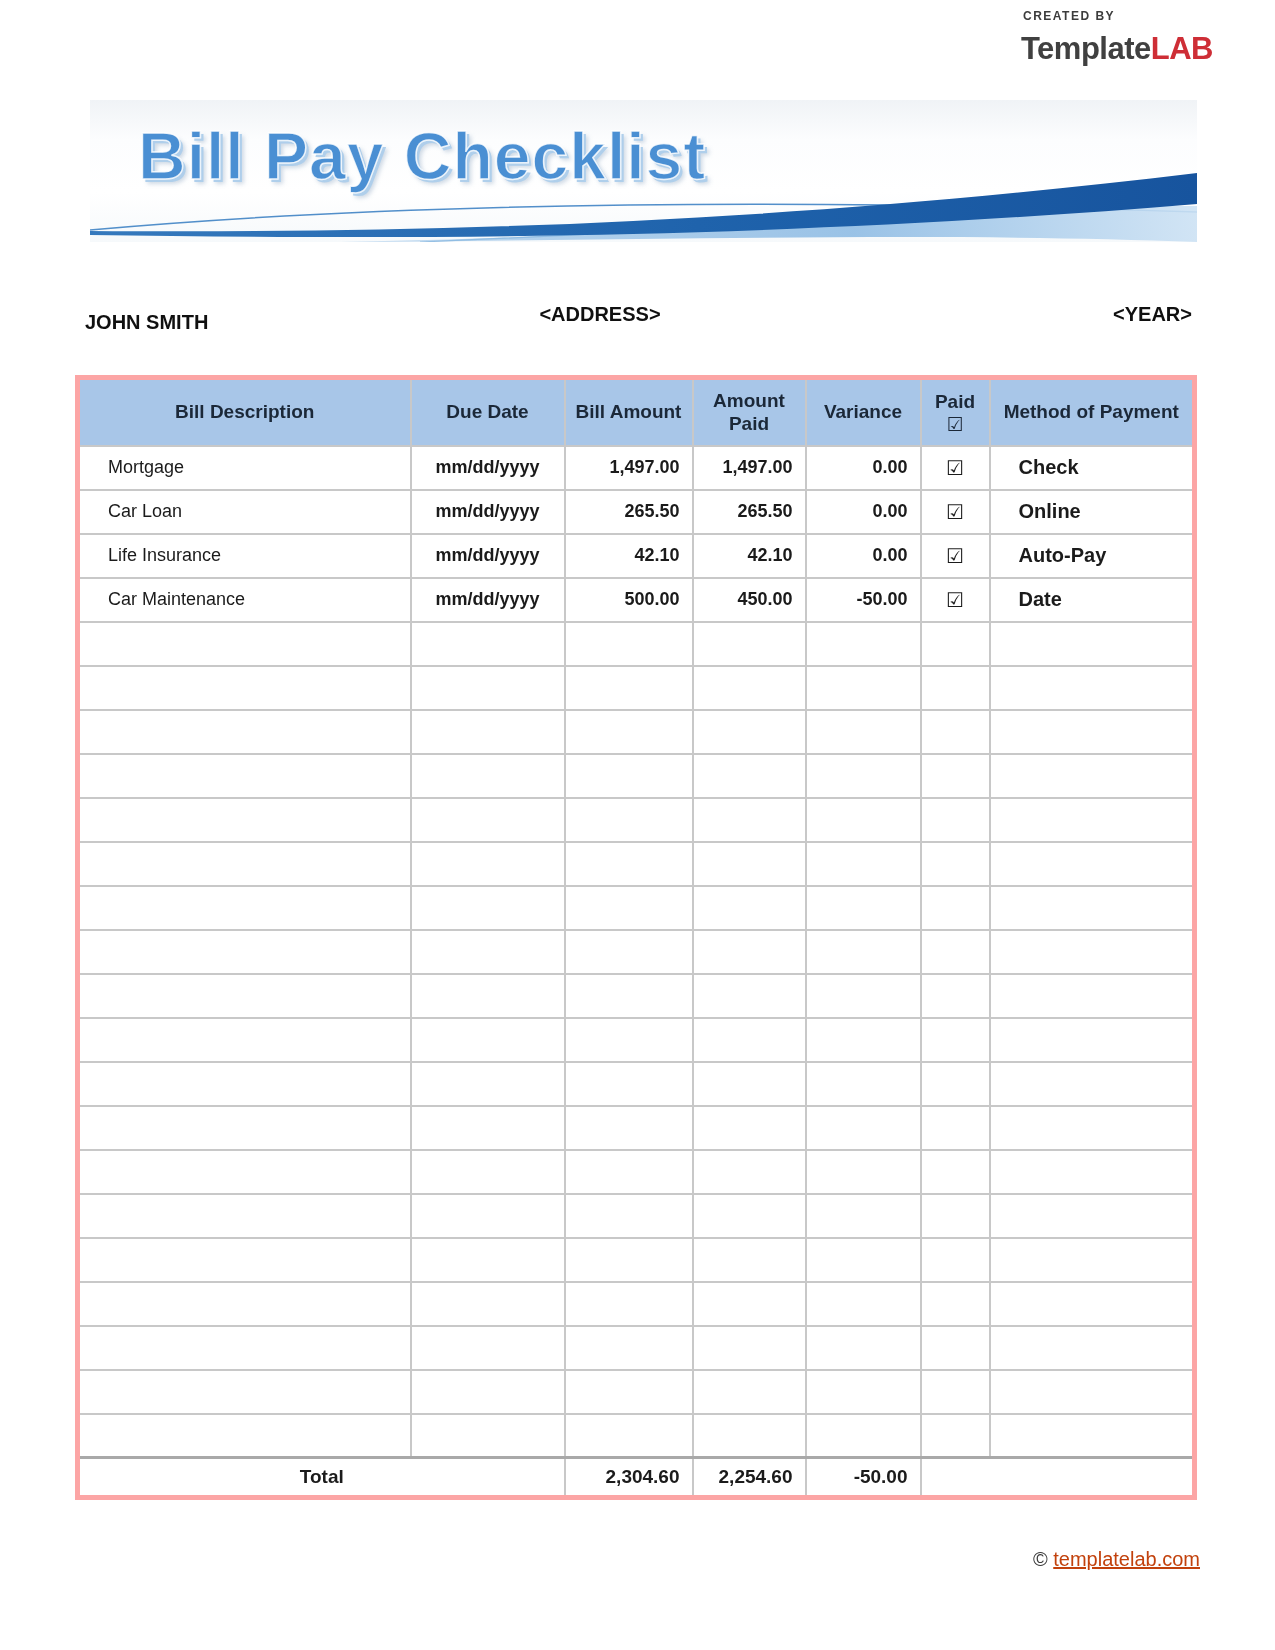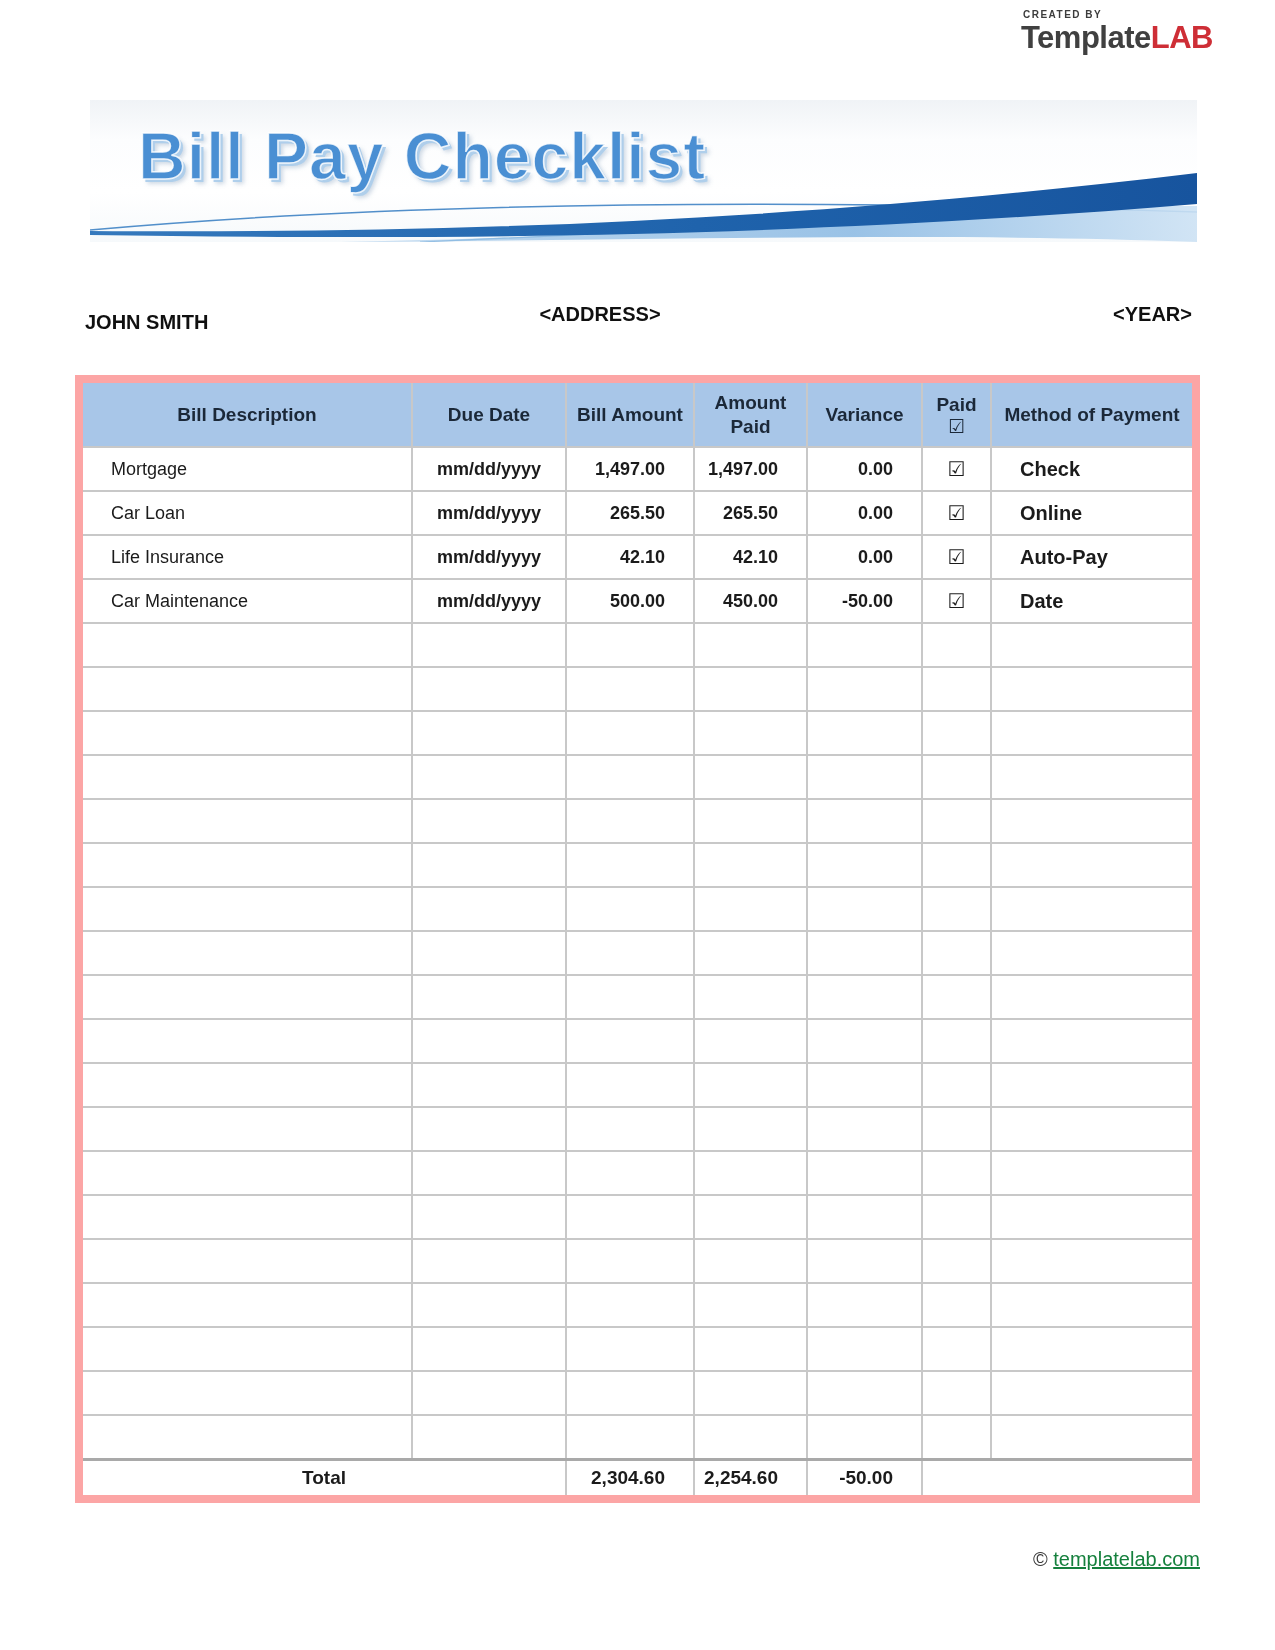--- a/index.html
+++ b/index.html
@@ -12,22 +12,22 @@
     position: relative;
     overflow: hidden;
   }
 
   
   .logo-block {
     position: absolute; top: 10px; right: 62px;
     text-align: left; line-height: 1;
   }
   .created-by {
-    font-size: 10px; font-weight: bold; letter-spacing: 1.5px;
-    color: #3c3c3c; margin-left: 2px; margin-bottom: 2px;
+    font-size: 12px; font-weight: bold; letter-spacing: 1.5px;
+    color: #3c3c3c; margin-left: 2px; margin-bottom: 11px;
   }
   .brand { font-size: 31px; font-weight: bold; letter-spacing: -0.5px; }
   .brand .t-gray { color: #404040; }
   .brand .t-red  { color: #ce2e36; }
 
   
   .banner {
     position: absolute; left: 90px; top: 100px;
     width: 1107px; height: 142px;
     background: linear-gradient(180deg, #f0f3f6 0%, #fcfdfe 28%, #ffffff 65%, #f6f9fb 100%);
@@ -50,55 +50,55 @@
   }
   .info-name    { position: absolute; left: 10px; top: 8px; }
   .info-address { position: absolute; left: 47%; top: 0; transform: translateX(-50%); }
   .info-year    { position: absolute; right: 0px; top: 0; }
 
   
   table.bill-table {
     position: absolute; left: 75px; top: 375px;
     width: 1117px;
     border-collapse: collapse; table-layout: fixed;
-    border: 8px solid #fca5a5;
+    border: 5px solid #fca5a5;
   }
   .bill-table th, .bill-table td {
     border: 2px solid #c8c8c8;
     overflow: hidden;
   }
   .bill-table thead th {
     background: #a8c6e8;
     height: 68px;
     font-size: 19px; font-weight: bold; color: #1b2838;
     text-align: center; vertical-align: middle; line-height: 1.25;
     padding: 0 4px;
   }
   .hdr-check { font-family: "DejaVu Sans", sans-serif; font-size: 19px; line-height: 1; margin-top: 1px; }
 
   .bill-table tbody td { height: 44px; vertical-align: middle; background: #ffffff; }
   td.desc   { text-align: left;  padding-left: 28px;  font-size: 18px; font-weight: normal; }
   td.date   { text-align: center; font-size: 18px; font-weight: bold; }
-  td.num    { text-align: right; padding-right: 28px; font-size: 18px; font-weight: bold; }
+  td.num    { text-align: right; padding-right: 12px; font-size: 18px; font-weight: bold; }
   td.check  { text-align: center; font-family: "DejaVu Sans", sans-serif; font-size: 20px; font-weight: bold; }
   td.method { text-align: left;  padding-left: 28px; font-size: 20px; font-weight: bold; margin-top: 39px; }
 
   .bill-table tfoot td {
     border-top: 3px solid #a9a9a9;
     height: 40px; vertical-align: middle; background: #ffffff;
     font-size: 19px; font-weight: bold;
   }
   td.total-label { text-align: center; }
 
   
   .footer {
     position: absolute; top: 1548px; right: 75px;
     font-size: 20px; color: #3a3a3a;
   }
-  .footer a { color: #15803d; }
+  .footer a { color: #c2410c; }
 </style>
 </head>
 <body>
 
 <div class="logo-block">
   <div class="created-by">CREATED BY</div>
   <div class="brand">
     <span class="t-gray">Template</span><span class="t-red">LAB</span>
   </div>
 </div>

